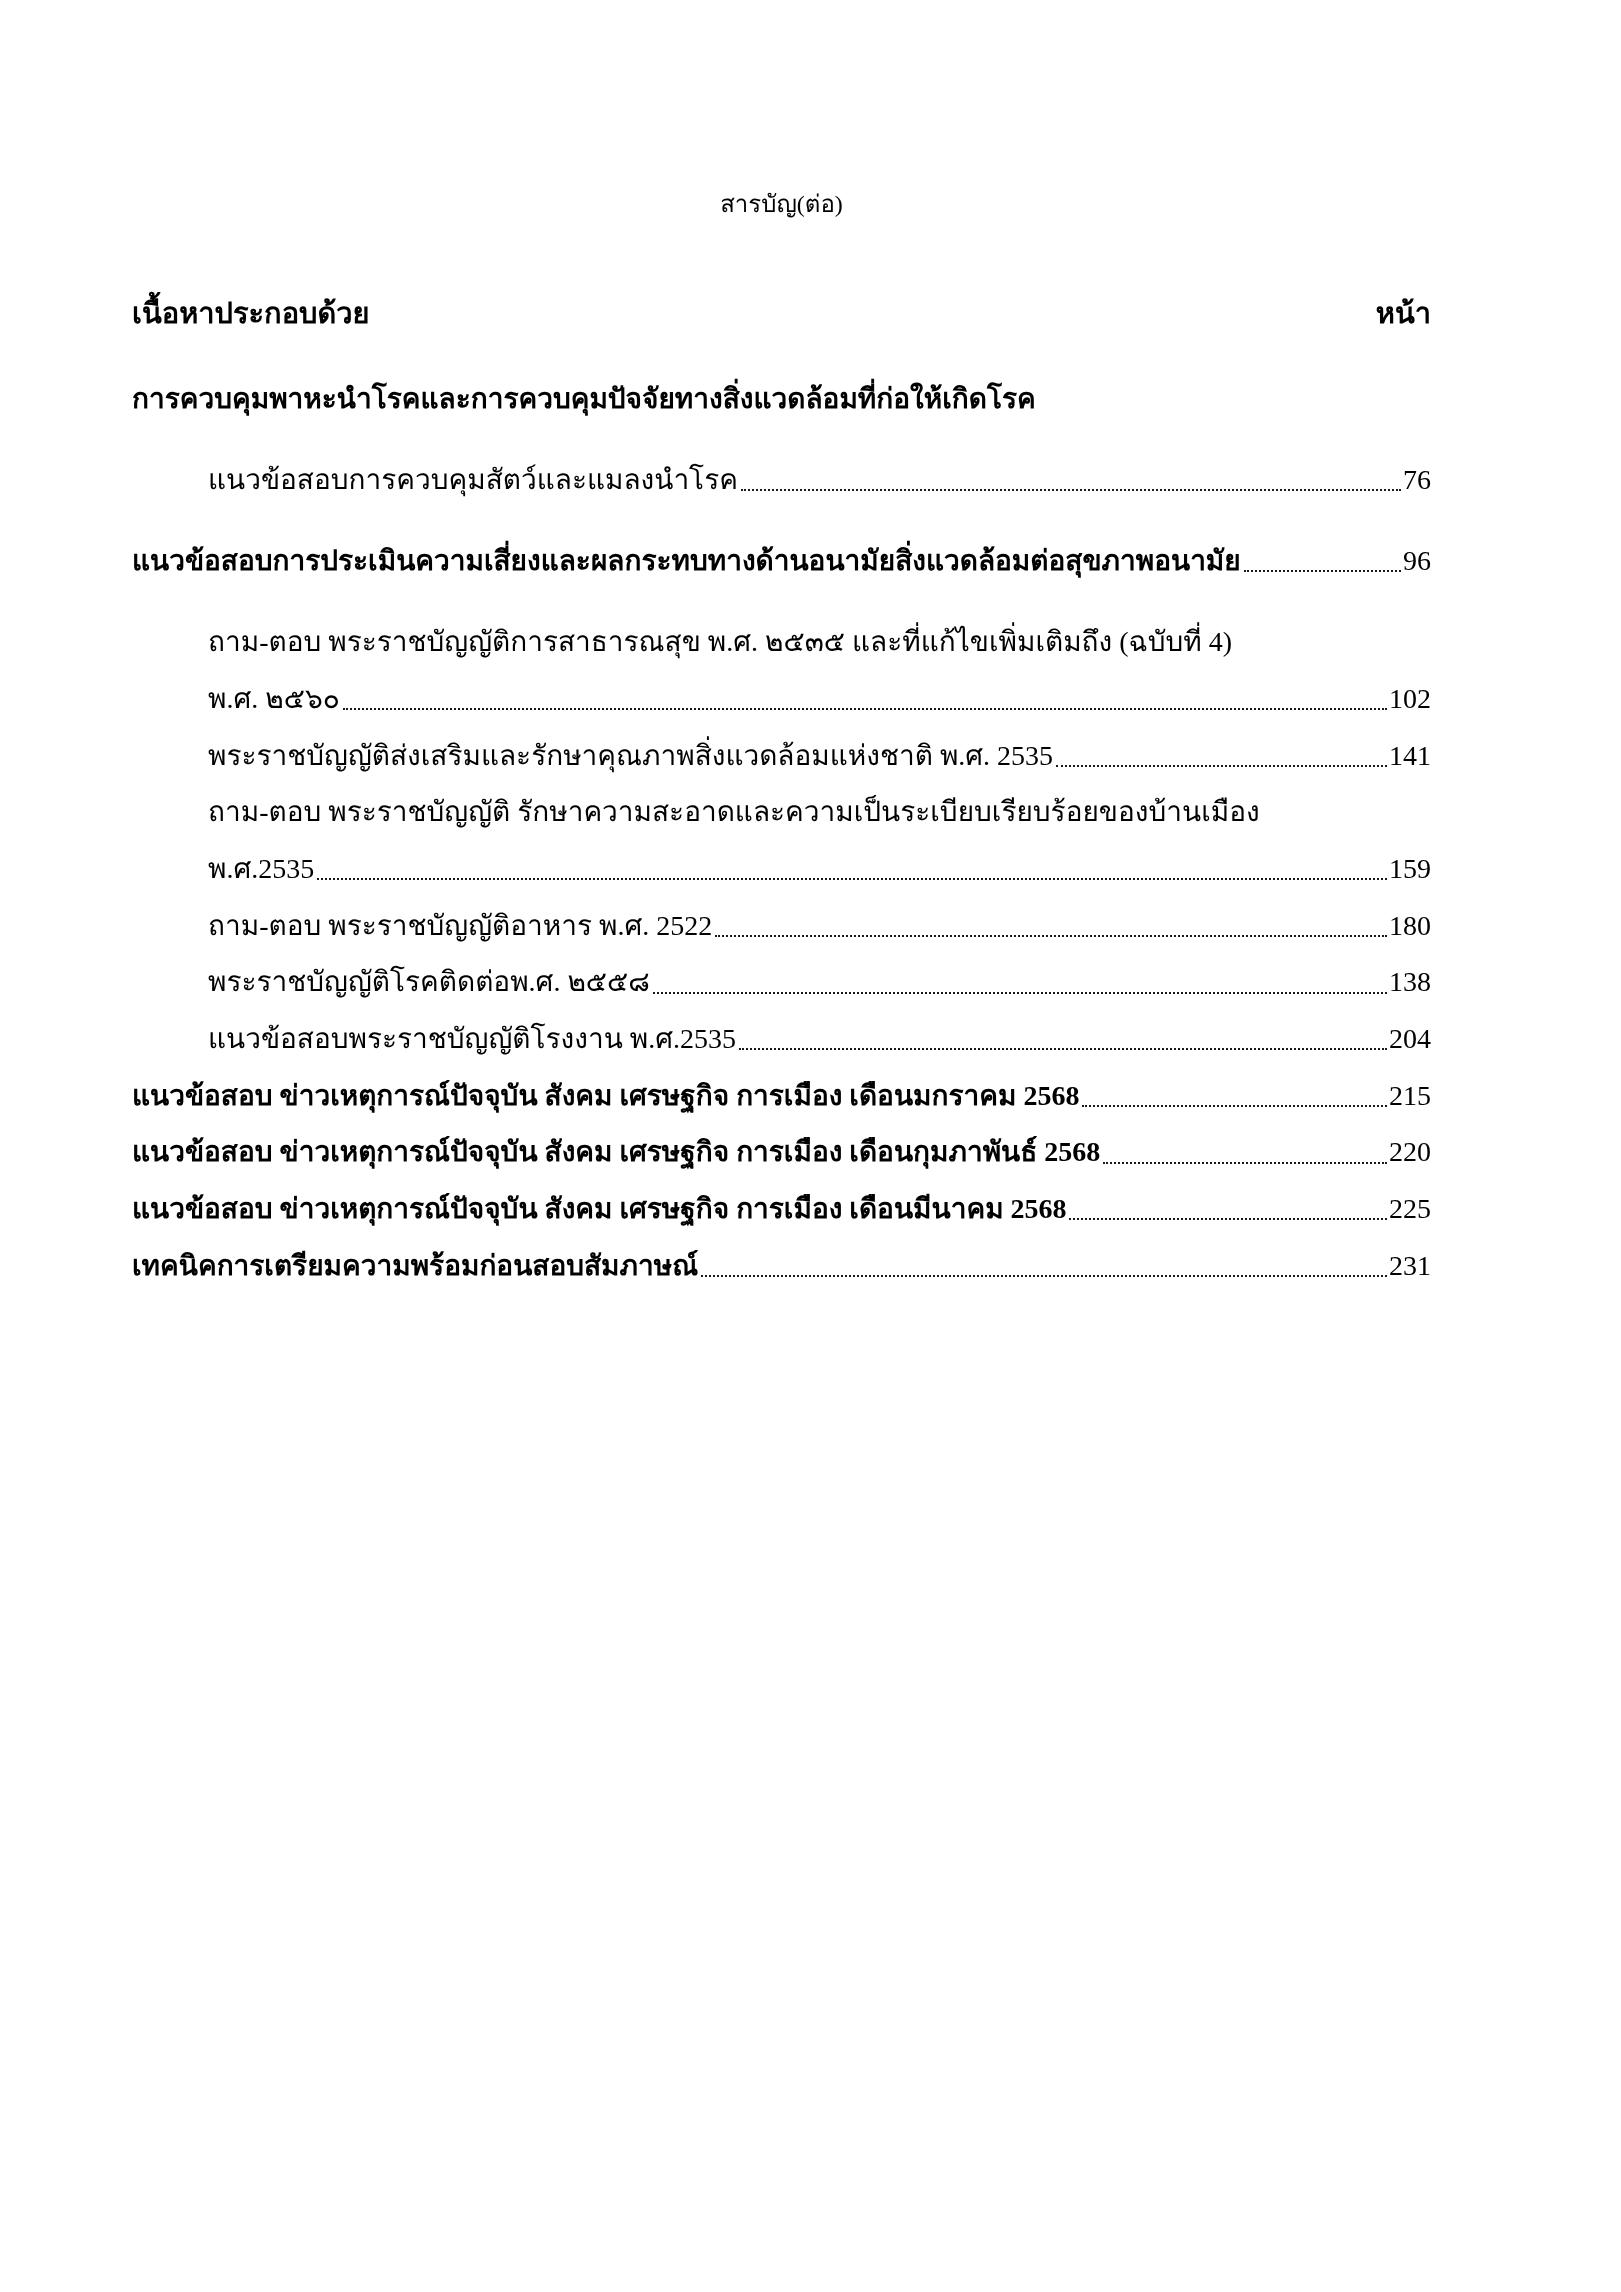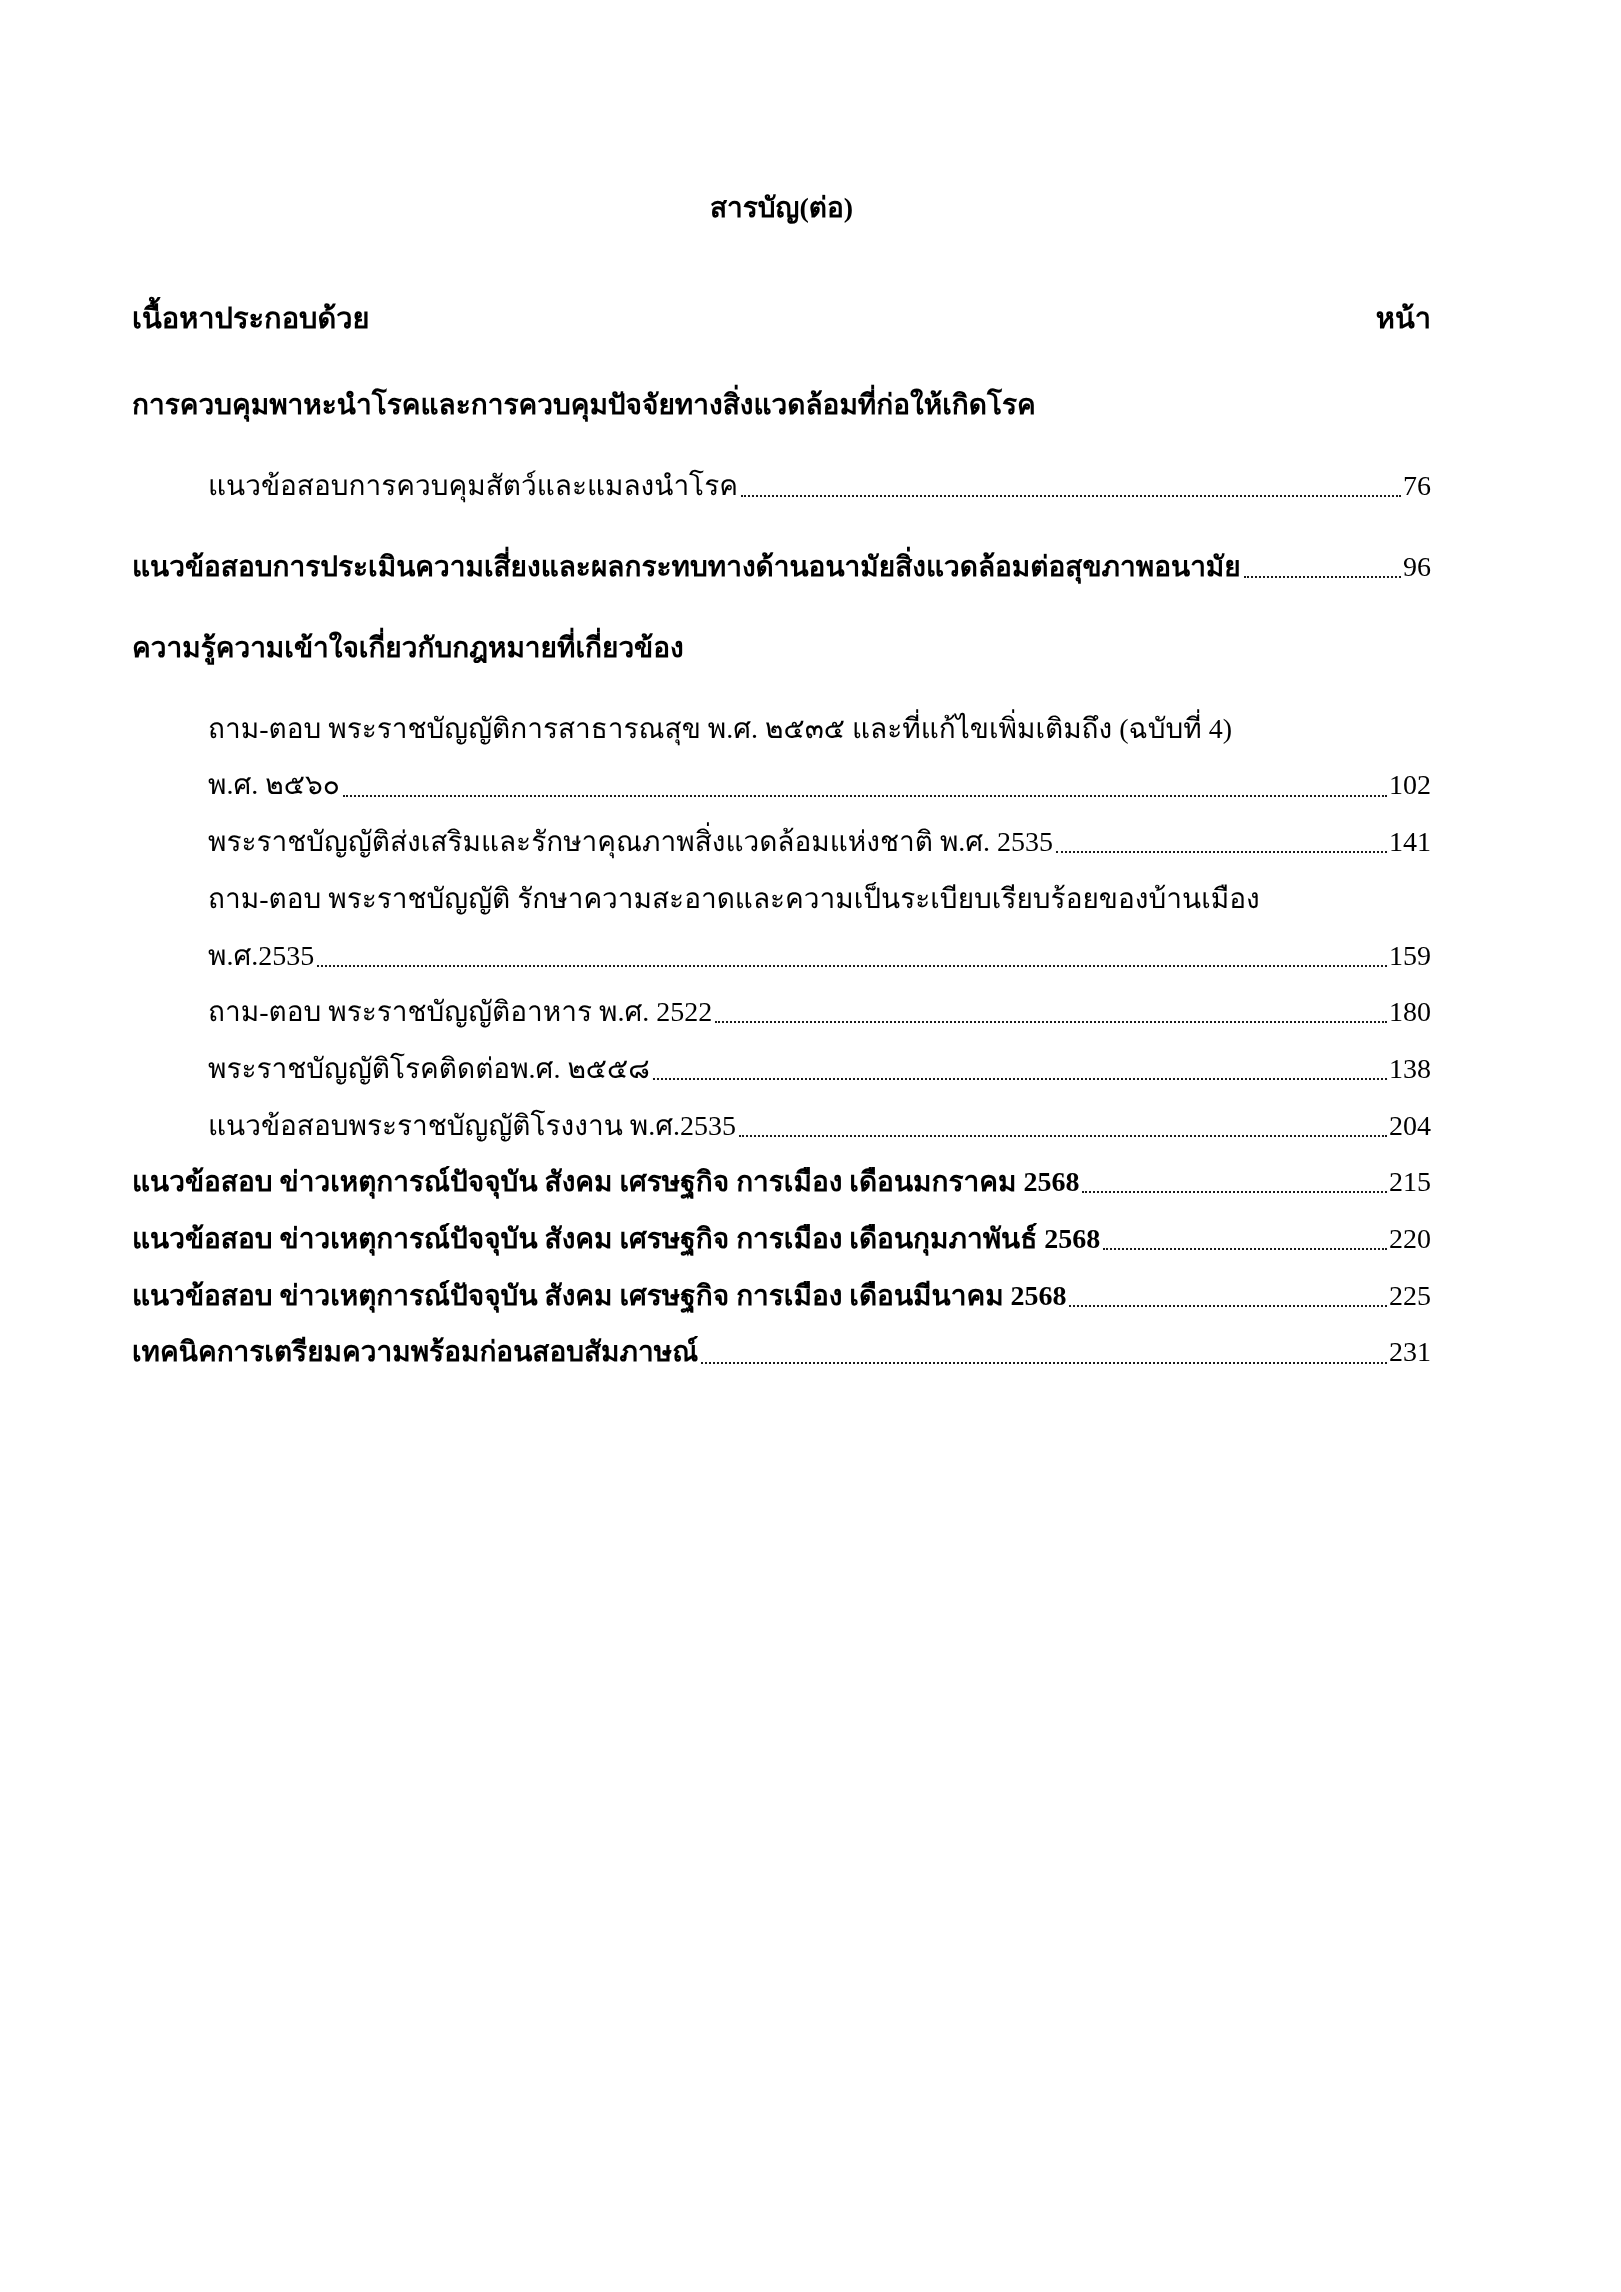--- a/index.html
+++ b/index.html
@@ -15,22 +15,22 @@
     position: relative;
     width: 1621px;
     height: 2293px;
     background: #ffffff;
     box-sizing: border-box;
     padding: 188px 190px 98px 132px;
     overflow: hidden;
   }
   .doc-title {
     text-align: center;
-    font-size: 28px;
-    font-weight: 700;
+    font-size: 24px;
+    font-weight: 400;
     line-height: 1.4;
     margin-bottom: 71px;
   }
   .toc-header {
     display: flex;
     justify-content: space-between;
     align-items: flex-end;
     font-size: 29px;
     font-weight: 700;
     line-height: 1.4;
@@ -83,24 +83,20 @@
       <div class="toc-row regular indent gap-lg">
         <span class="toc-text">แนวข้อสอบการควบคุมสัตว์และแมลงนำโรค</span>
         <span class="dot-leader"></span>
         <span class="toc-page">76</span>
       </div>
       <div class="toc-row bold gap-lg">
         <span class="toc-text">แนวข้อสอบการประเมินความเสี่ยงและผลกระทบทางด้านอนามัยสิ่งแวดล้อมต่อสุขภาพอนามัย</span>
         <span class="dot-leader"></span>
         <span class="toc-page">96</span>
       </div>
-      <div class="toc-row bold gap-lg no-page">
-        <span class="toc-text">ความรู้ความเข้าใจเกี่ยวกับกฎหมายที่เกี่ยวข้อง</span>
-
-      </div>
       <div class="toc-row regular indent gap-md no-page">
         <span class="toc-text">ถาม-ตอบ พระราชบัญญัติการสาธารณสุข พ.ศ. ๒๕๓๕ และที่แก้ไขเพิ่มเติมถึง (ฉบับที่ 4)</span>
 
       </div>
       <div class="toc-row regular indent gap-md">
         <span class="toc-text">พ.ศ. ๒๕๖๐</span>
         <span class="dot-leader"></span>
         <span class="toc-page">102</span>
       </div>
       <div class="toc-row regular indent gap-md">

